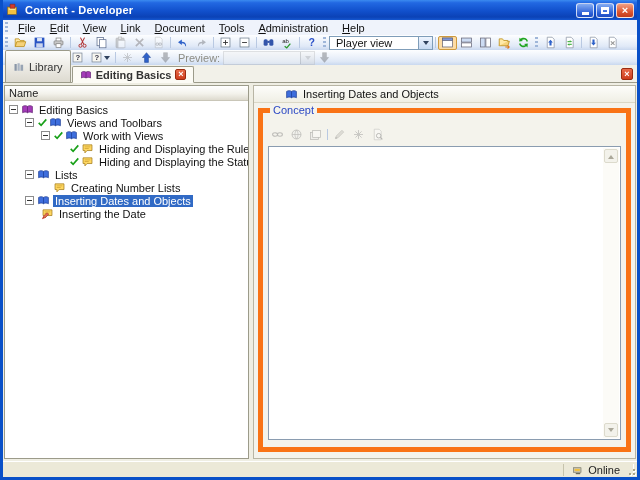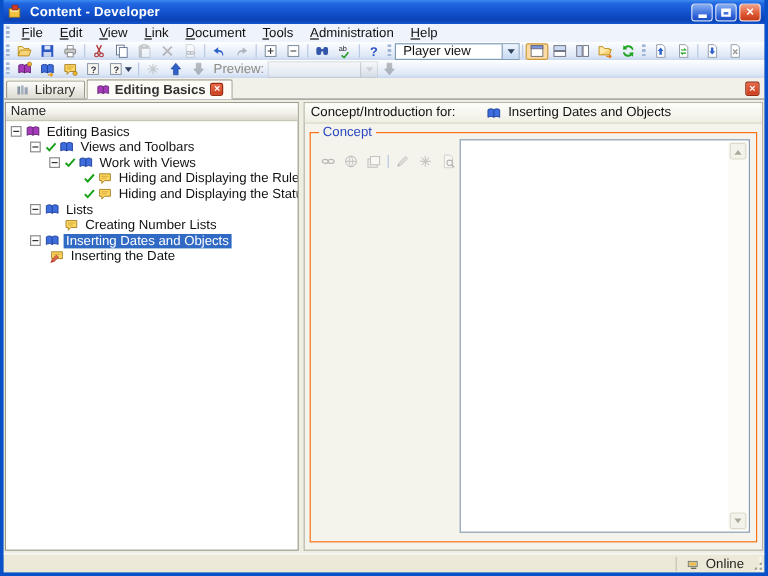--- a/index.html
+++ b/index.html
@@ -30,21 +30,21 @@
   .dis{opacity:.40;filter:grayscale(.95);}
   .tlabeltxt{font-size:11px;color:#111;padding:0 3px;}
   .tlabeltxt.dis{color:#8C8C84;opacity:1;filter:none;}
   .combo{height:14px;background:#fff;border:1px solid #7F9DB9;display:flex;align-items:flex-end;font-size:11px;padding-left:6px;color:#111;}
   .combo.dis{background:#EDF1F8;color:#999;border-color:#AEB9C8;}
   .cbtn{margin-left:auto;width:14px;height:100%;background:linear-gradient(#EFF5FE,#C6D9F2);border-left:1px solid #7F9DB9;display:flex;align-items:center;justify-content:center;}
   .tri-dn{width:0;height:0;border:3px solid transparent;border-top:4px solid #30425E;margin-top:3px;}
   .tri-dn.pale{border-top-color:#9AA5B5;}
   
   .tabstrip{height:18px;flex:none;display:flex;align-items:flex-end;background:#F2F1E9;padding-left:2px;border-bottom:1px solid #9C9B8A;position:relative;}
-  .tab{height:15px;display:flex;align-items:center;gap:4px;padding:0 7px;font-size:11px;color:#333;
+  .tab{height:32px;display:flex;align-items:center;gap:4px;padding:0 7px;font-size:11px;color:#333;
     border:1px solid #9C9B8A;border-bottom:none;border-radius:2px 2px 0 0;background:linear-gradient(#FDFDFB,#DDDAD0);margin-right:1px;}
   .tab .ticonsm{width:12px;height:12px;}
   .tab.active{background:#FCFBF5;height:17px;font-weight:bold;position:relative;z-index:2;margin-bottom:-1px;border-bottom:1px solid #FCFBF5;}
   .xbox{width:11px;height:11px;background:linear-gradient(#E86A48,#CE3D1C);border:1px solid #9A2B10;border-radius:2px;color:#fff;
     font-size:9px;line-height:9px;text-align:center;font-weight:bold;}
   .strip-close{position:absolute;right:4px;top:3px;width:12px;height:12px;line-height:10px;}
   
   .content{flex:1;display:flex;background:#EFEEE3;padding:2px 1px;min-height:0;}
   .leftpanel{width:245px;flex:none;background:#fff;border:1px solid #9C9B8A;display:flex;flex-direction:column;min-height:0;}
   .colhdr{height:15px;flex:none;background:linear-gradient(#FFFFFF,#F3F2EB 55%,#DDDACE);border-bottom:1px solid #C9C6B8;
@@ -56,21 +56,21 @@
   .expspacer{width:12px;flex:none;}
   .chk{width:11px;height:11px;flex:none;margin-right:1px;}
   .ticon{width:13px;height:13px;flex:none;margin-right:3px;}
   .tlabel{padding:0 2px;line-height:12px;}
   .trow.sel .tlabel{background:#316AC5;color:#fff;}
   .splitter{width:4px;flex:none;}
   .rightpanel{flex:1;background:#F4F3EC;border:1px solid #B8B5A4;display:flex;flex-direction:column;min-height:0;}
   .cheader{height:17px;flex:none;display:flex;align-items:center;font-size:11px;color:#111;padding:0 5px;
     background:linear-gradient(#FDFDFA,#F0EFE5);border-bottom:1px solid #DAD7C6;}
   .cheader .cicon{width:13px;height:13px;margin:0 5px 0 26px;}
-  fieldset.cgroup{flex:1;margin:1px 4px 6px 4px;border:1px solid #f97316;padding:0 5px 7px 5px;display:flex;flex-direction:row;min-height:0;}
+  fieldset.cgroup{flex:1;margin:1px 4px 6px 4px;border:5px solid #f97316;padding:0 5px 7px 5px;display:flex;flex-direction:column;min-height:0;}
   fieldset.cgroup legend{color:#2B48C4;font-size:11px;padding:0 3px;margin-left:2px;}
   .ctoolbar{height:20px;flex:none;display:flex;align-items:center;margin:8px 0 2px 0;}
   .ceditor{flex:1;background:#fff;border:1px solid #8A9CB0;position:relative;min-height:0;}
   .csb{position:absolute;top:1px;right:1px;bottom:1px;width:16px;display:flex;flex-direction:column;justify-content:space-between;align-items:center;padding:1px 0;background:#FCFBF7;}
   .sbtn{width:14px;height:14px;background:#F3F2EB;border:1px solid #DCDACC;border-radius:2px;display:flex;align-items:center;justify-content:center;}
   .tri-up-sm{width:0;height:0;border:3px solid transparent;border-bottom:4px solid #ABA89A;margin-bottom:2px;}
   .tri-dn-sm{width:0;height:0;border:3px solid transparent;border-top:4px solid #ABA89A;margin-top:2px;}
   
   .statusbar{height:16px;flex:none;background:#ECE9D8;border-top:1px solid #FFFFFF;display:flex;align-items:center;font-size:11px;color:#222;padding:0 3px;position:relative;}
   .online{margin-left:auto;display:flex;align-items:center;gap:4px;padding:0 14px 0 8px;height:12px;border-left:1px solid #C6C3AC;box-shadow:-1px 0 0 #fff inset;}
@@ -465,21 +465,20 @@
               <path d="M1.2 15 L2.6 11.6 4.8 13.6 Z" fill="#C03020"></path>
               <path d="M2.6 11.6 L7.4 7 9.6 9 4.8 13.6 Z" fill="#E06A50" stroke="#A0301F" stroke-width="0.6"></path>
             </svg>
             <span class="tlabel">Inserting the Date</span>
           </div>
         </div>
     </div>
     <div class="splitter"></div>
     <div class="rightpanel">
       <div class="cheader">
-        <span>Concept/Introduction for:</span>
         <span class="cicon">
             <svg class="ic" viewBox="0 0 16 16">
               <path d="M2 4.2 C3.8 3 6.4 3 8 4.2 C9.6 3 12.2 3 14 4.2 V12 C12.2 10.8 9.6 10.8 8 12 C6.4 10.8 3.8 10.8 2 12 Z" fill="#3E6EDD" stroke="#1C3C94" stroke-width="0.9"></path>
               <path d="M8 4.2 V12" stroke="#1C3C94" stroke-width="0.9"></path>
             </svg>
           </span>
         <span>Inserting Dates and Objects</span>
       </div>
       <fieldset class="cgroup">
         <legend>Concept</legend>

